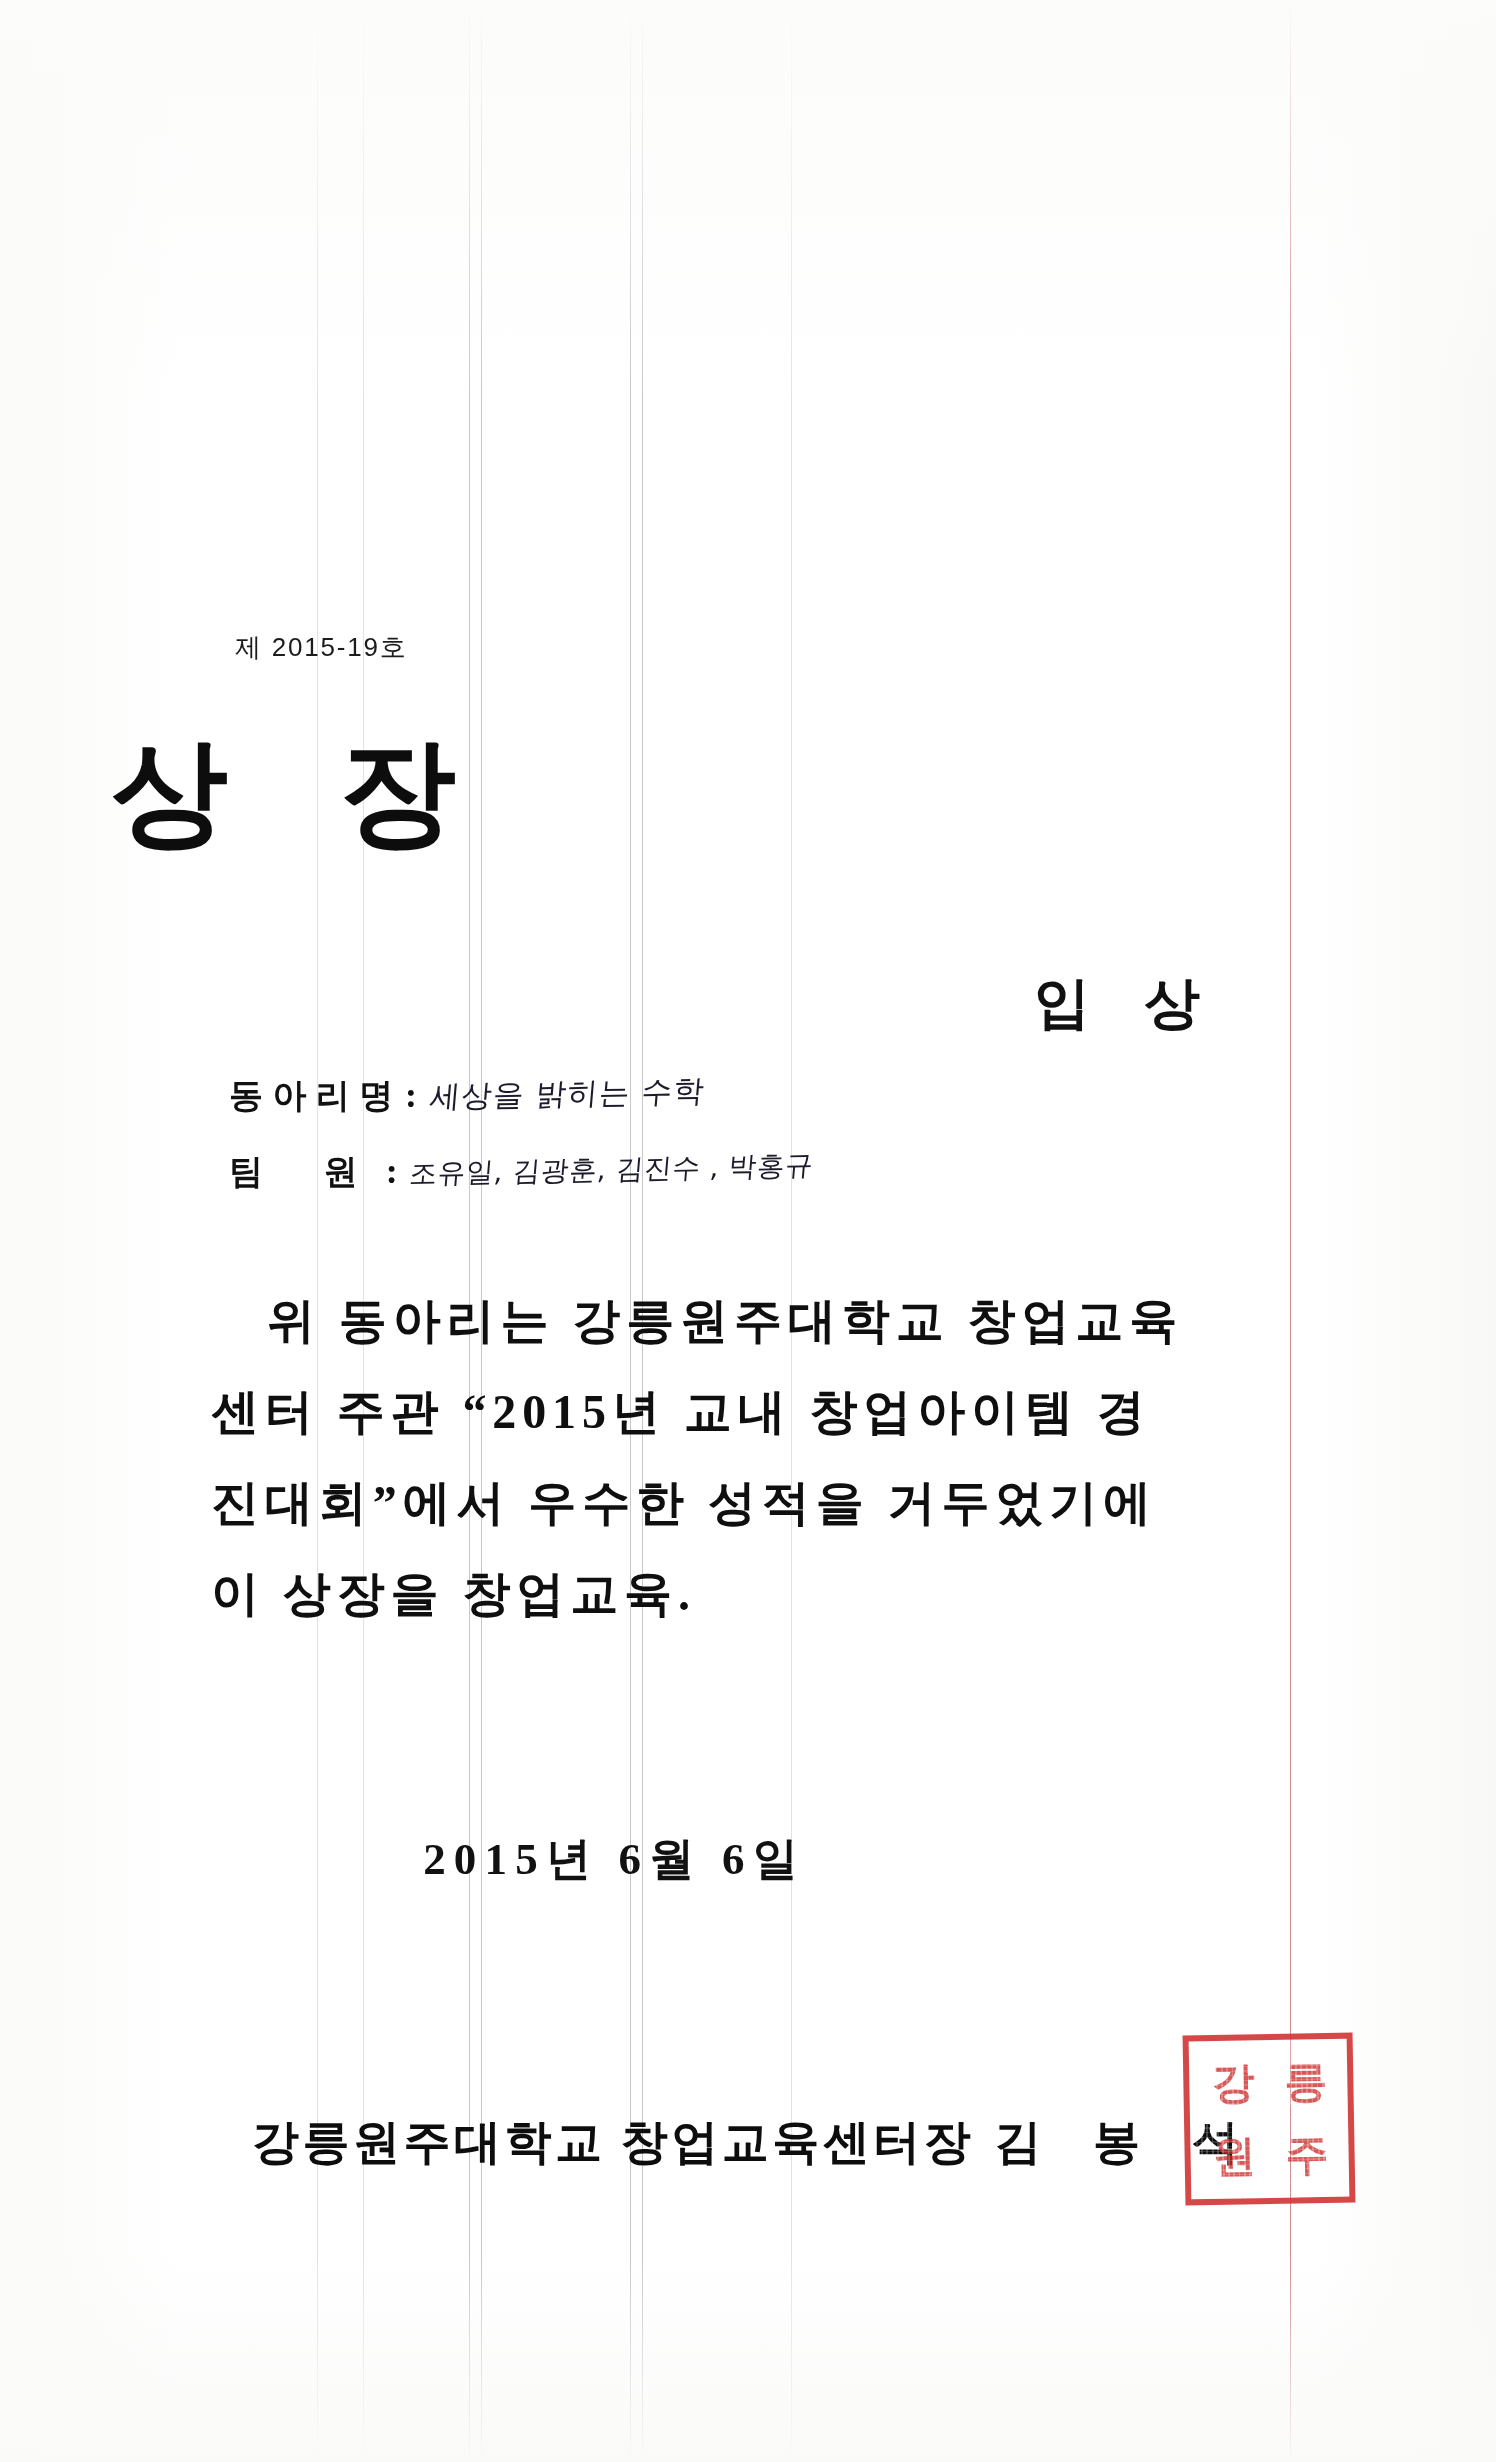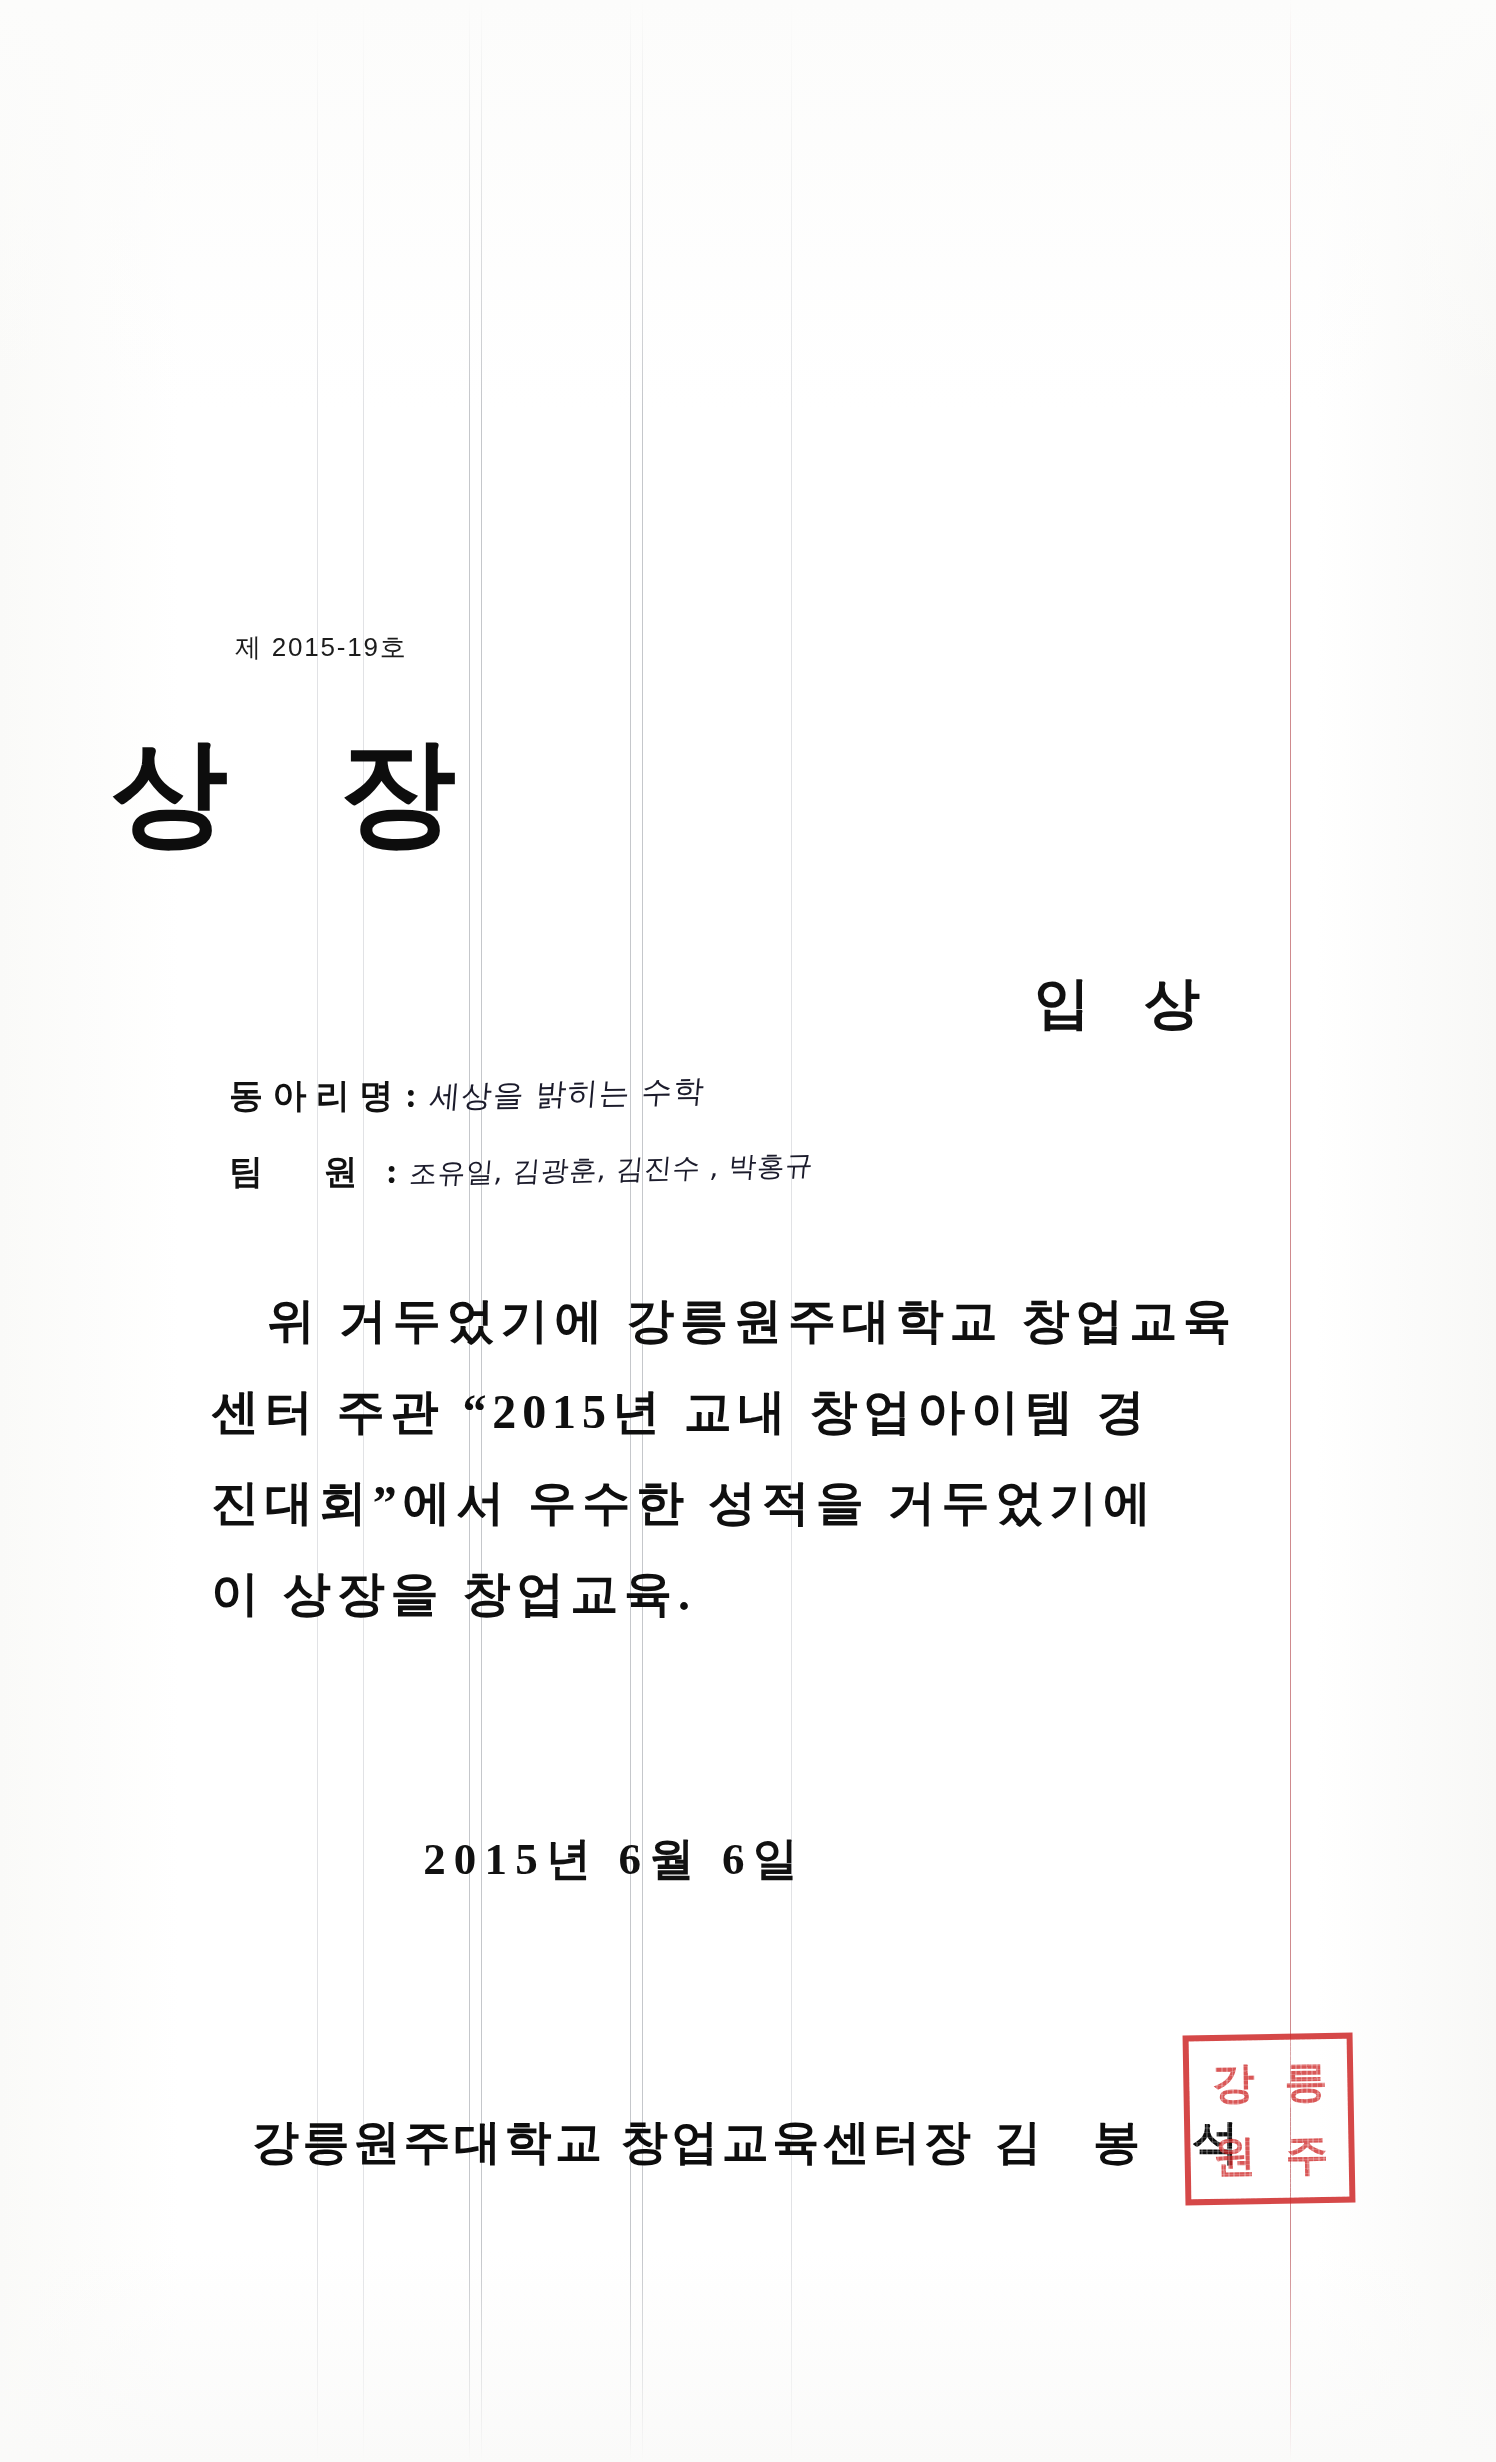--- a/index.html
+++ b/index.html
@@ -257,21 +257,21 @@
 
     <div class="field" id="field-club">
       <span class="field-label">동아리명</span><span class="field-colon">:</span><span class="field-value">세상을 밝히는 수학</span>
     </div>
 
     <div class="field" id="field-members">
       <span class="field-label wide">팀 원</span><span class="field-colon">:</span><span class="field-value small">조유일, 김광훈, 김진수 , 박홍규</span>
     </div>
 
     <div class="body-text">
-      <div><span class="indent"></span><span>위  거두었기에  강릉원주대학교  창업교육</span></div>
+      <div><span class="indent"></span><span>위  동아리는  강릉원주대학교  창업교육</span></div>
       <div>센터 주관 “2015년 교내 창업아이템 경</div>
       <div>진대회”에서   우수한  성적을  거두었기에</div>
       <div>이 상장을 창업교육.</div>
     </div>
 
     <div class="date">2015년  6월  6일</div>
 
     <div class="signature">
       <span>강릉원주대학교 창업교육센터장</span><span class="name">김 봉 석</span>
     </div>

